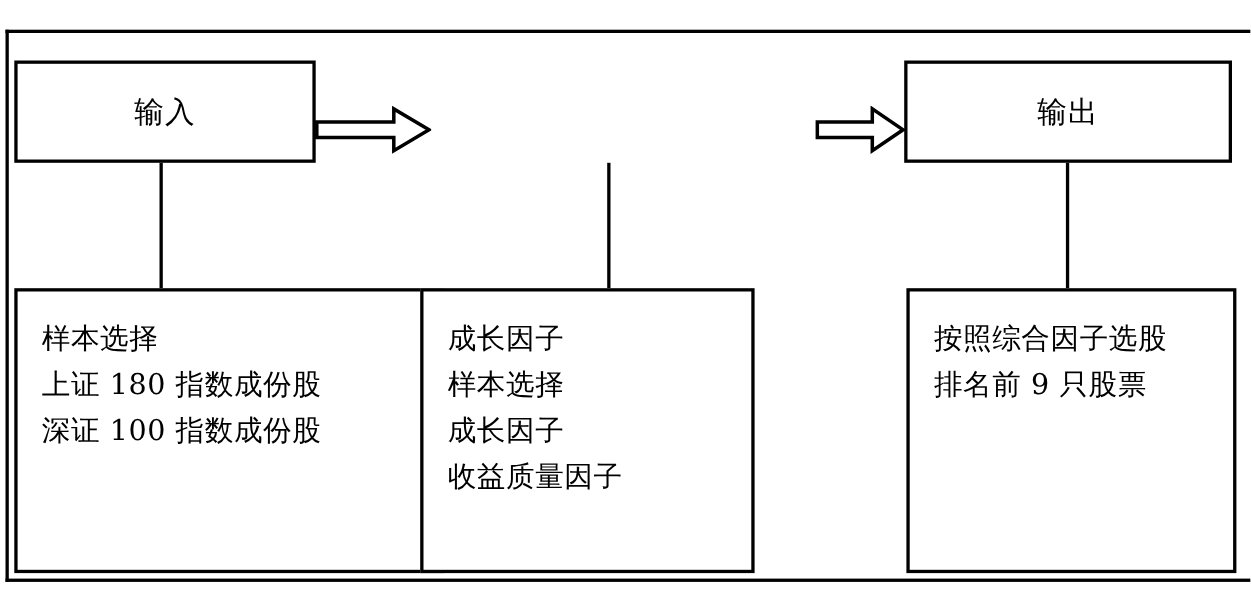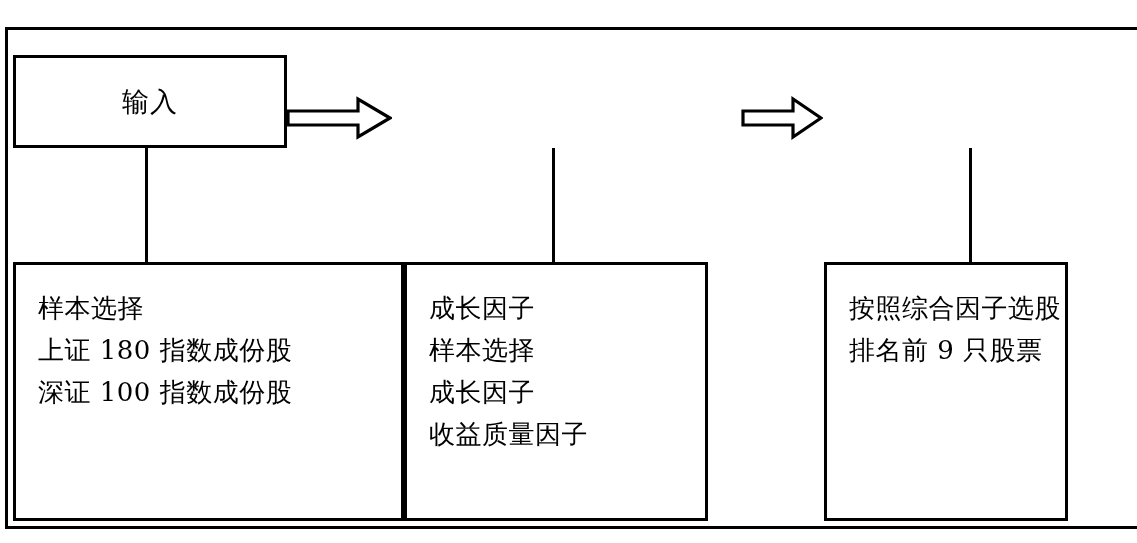--- a/index.html
+++ b/index.html
@@ -68,22 +68,22 @@
     letter-spacing: 0.5px;
   }
 
   
   #box-input     { left: 13px;  top: 55px;  width: 274px; height: 93px; padding-left: 24px; }
   #box-process   { left: 391px; top: 55px;  width: 351px; height: 93px; }
   #box-output    { left: 822px; top: 55px;  width: 298px; height: 93px; }
 
   
   #box-sample    { left: 13px;  top: 262px; width: 391px; height: 259px; }
-  #box-factors   { left: 382px; top: 262px; width: 304px; height: 259px; margin-left: 22px; }
-  #box-result    { left: 824px; top: 262px; width: 244px; height: 259px; }
+  #box-factors   { left: 382px; top: 262px; width: 304px; height: 259px; }
+  #box-result    { left: 824px; top: 262px; width: 300px; height: 259px; }
 
   
   .connector {
     position: absolute;
     width: 3px;
     background: #000000;
     top: 148px;
     height: 114px;
   }
   #connector-left   { left: 145px; }
@@ -104,20 +104,23 @@
 
 <div id="canvas">
 
   <div class="outer-frame"></div>
 
   <div class="box" id="box-input">
     <div class="box-title">输入</div>
   </div>
 
 
+  <div class="box" id="box-output">
+    <div class="box-title">输出</div>
+  </div>
 
   <div class="block-arrow" id="arrow-1">
     <svg viewBox="0 0 106 44" preserveAspectRatio="none">
       <path d="M2,15 L72,15 L72,3 L104,22 L72,41 L72,29 L2,29 Z" fill="#ffffff" stroke="#000000" stroke-width="3.2" stroke-linejoin="miter"></path>
     </svg>
   </div>
 
   <div class="block-arrow" id="arrow-2">
     <svg viewBox="0 0 82 44" preserveAspectRatio="none">
       <path d="M2,15 L52,15 L52,3 L80,22 L52,41 L52,29 L2,29 Z" fill="#ffffff" stroke="#000000" stroke-width="3.2" stroke-linejoin="miter"></path>

